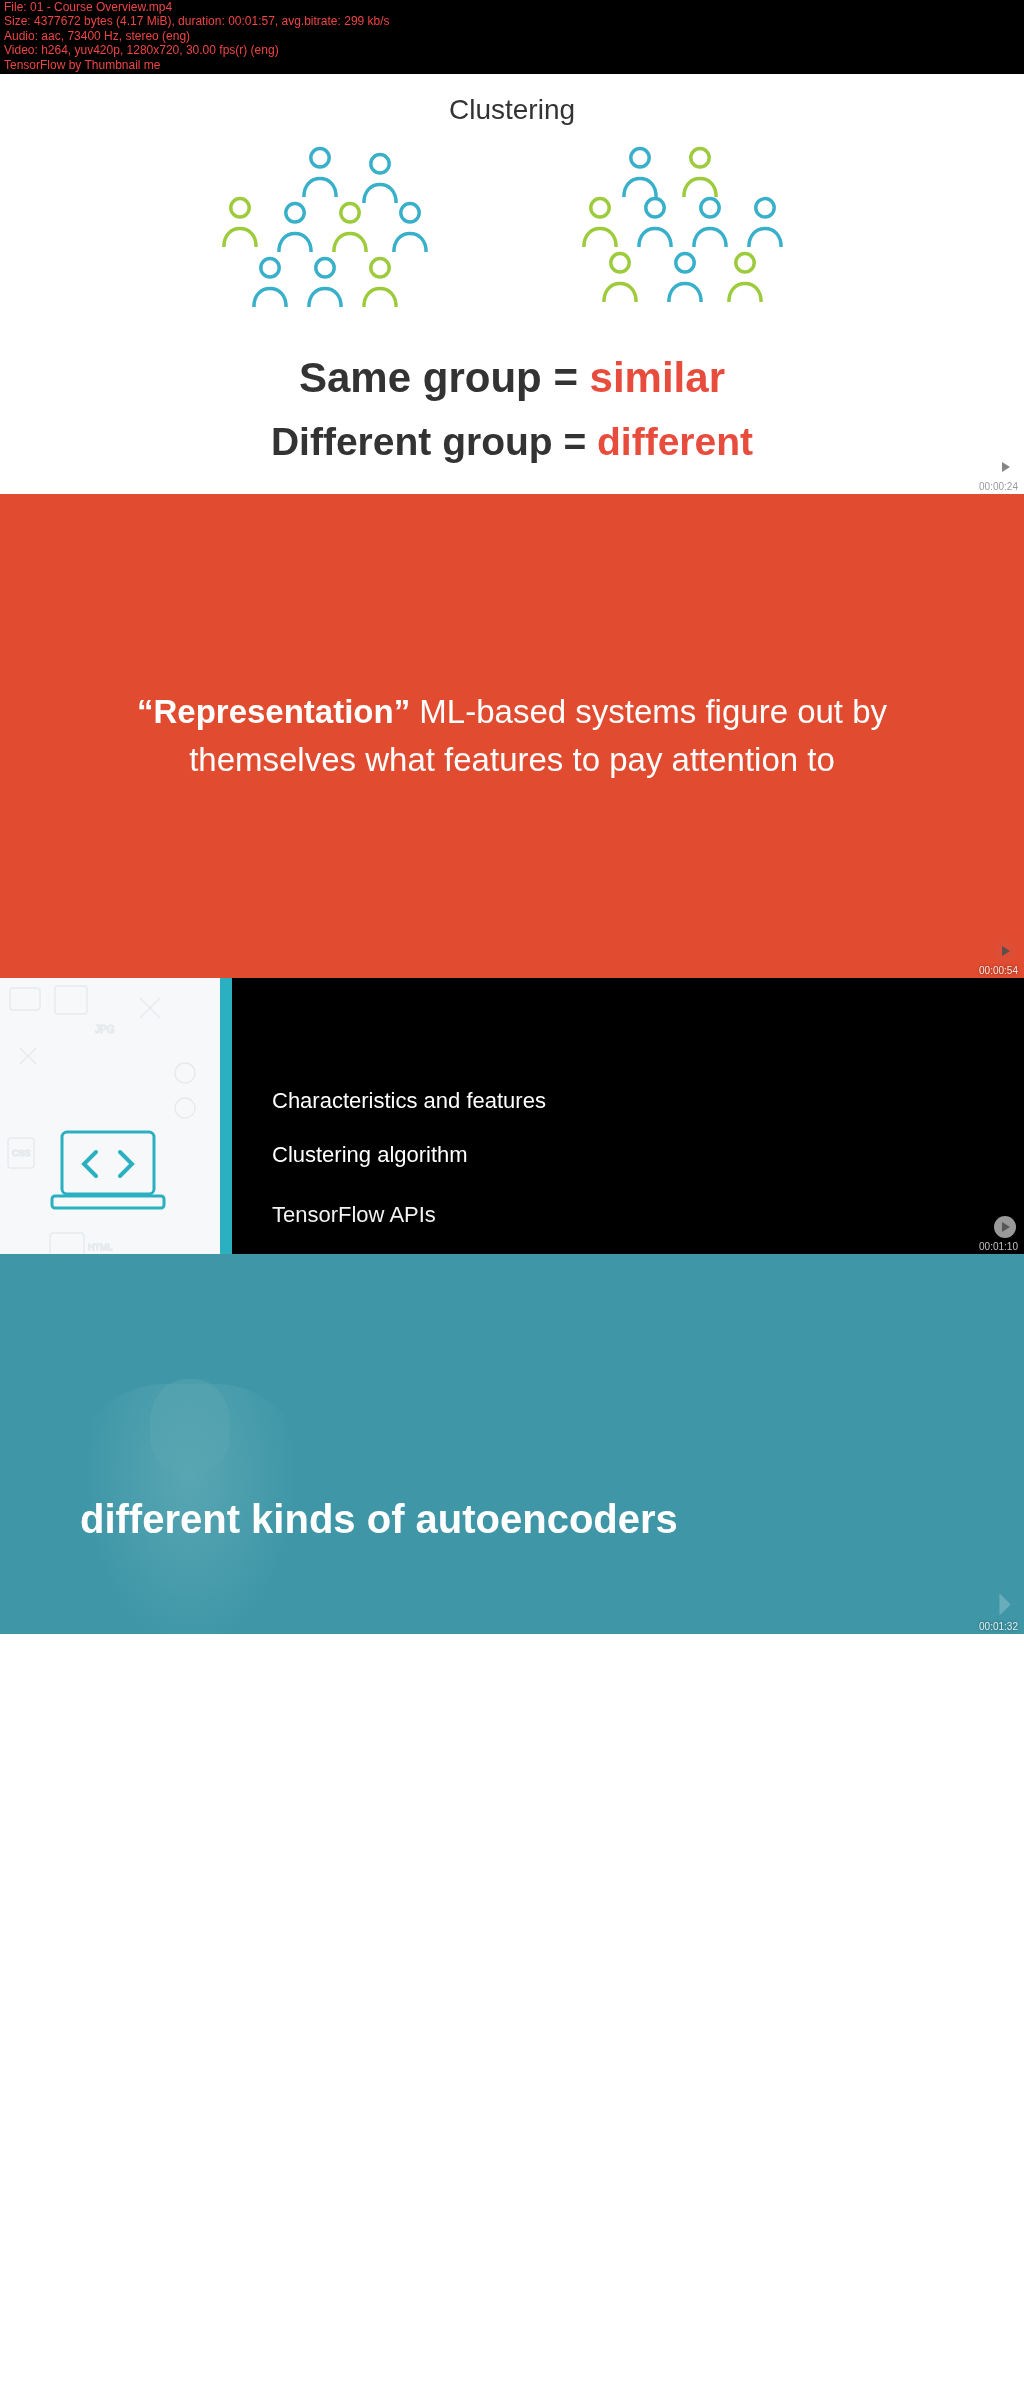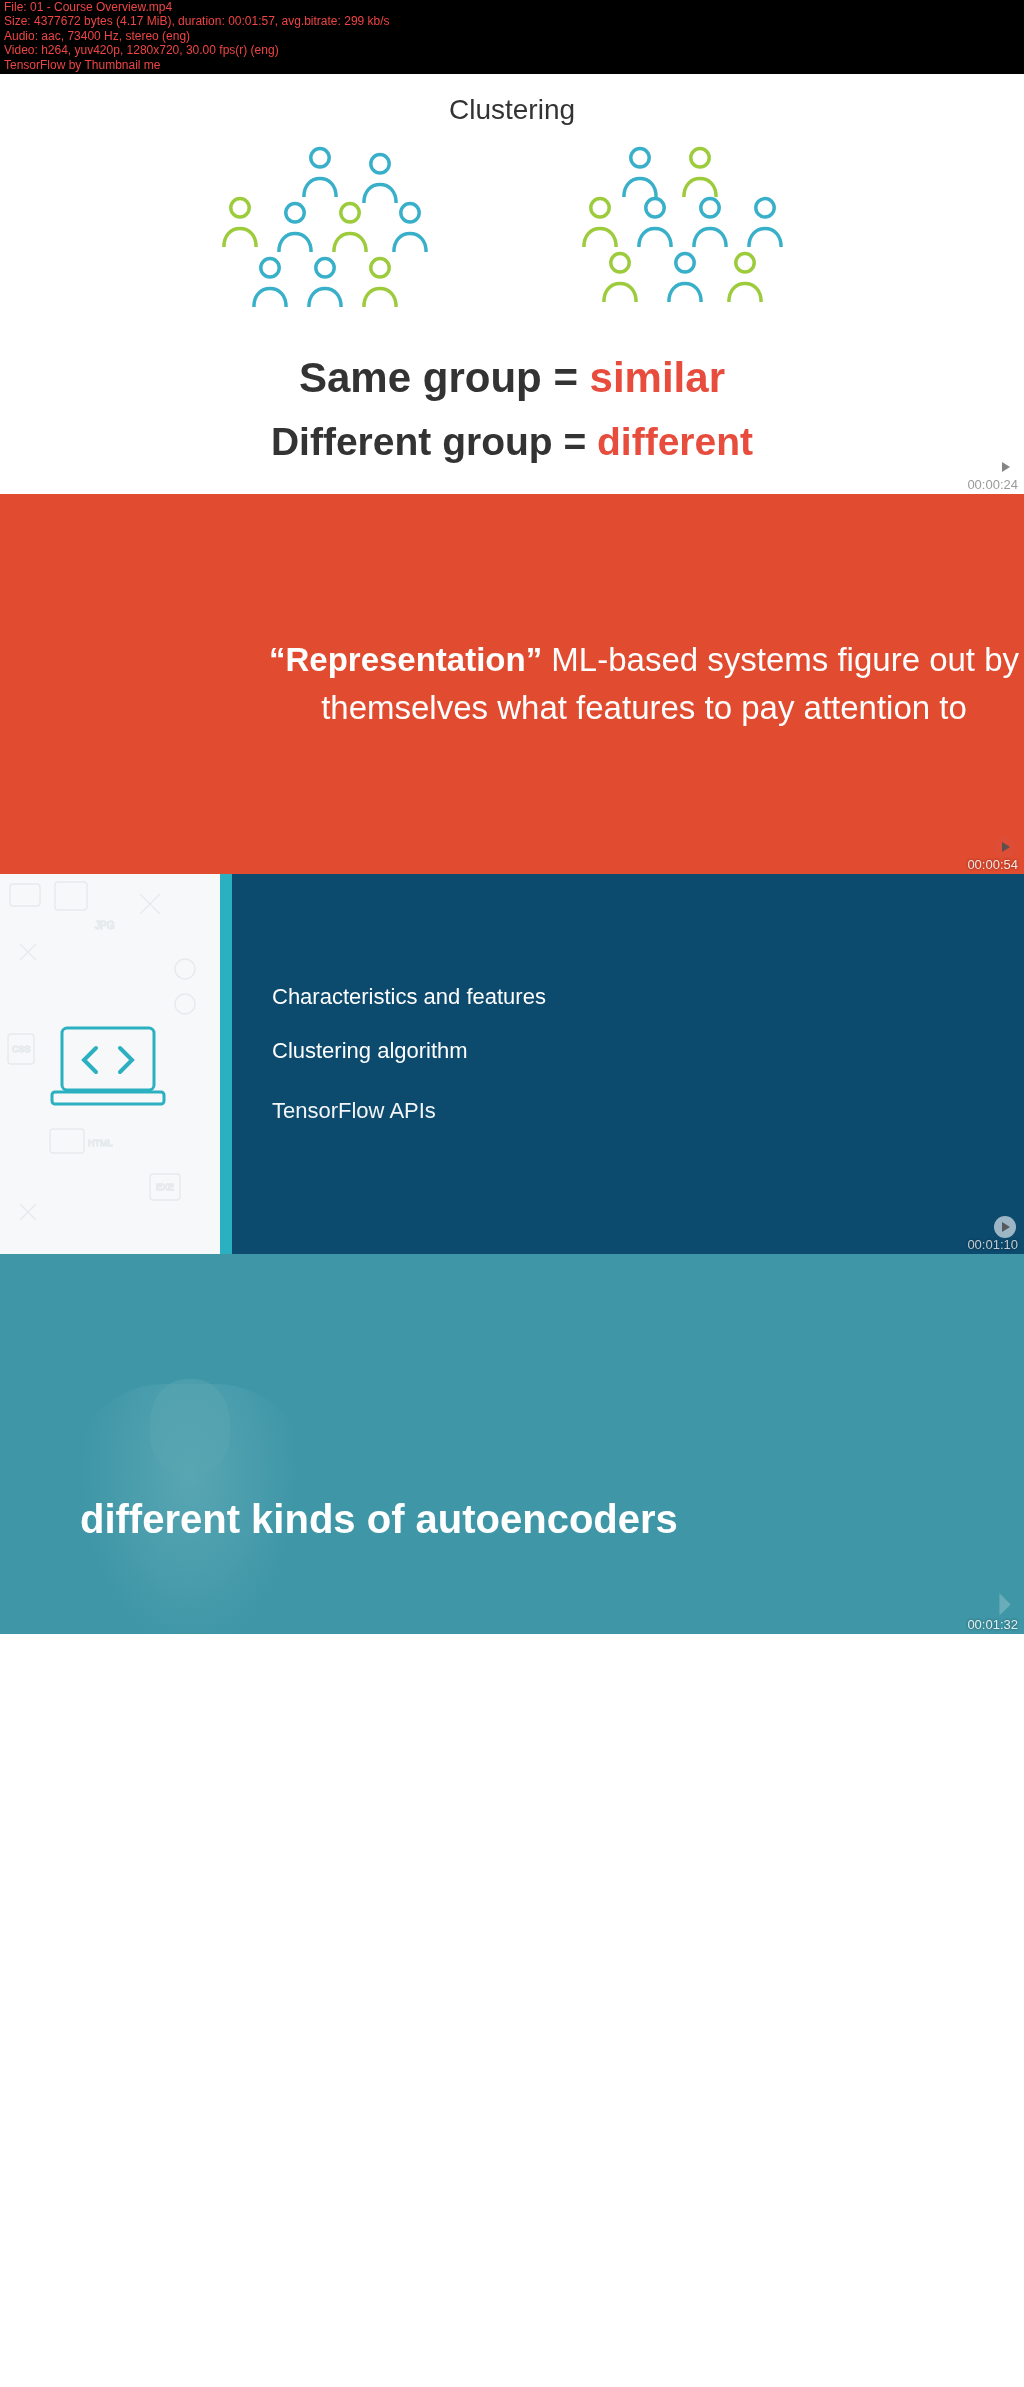--- a/index.html
+++ b/index.html
@@ -15,42 +15,42 @@
   .cluster { position: relative; width: 230px; height: 180px; }
   .person { position: absolute; width: 46px; }
   .person svg { width: 100%; height: auto; display: block; }
   .f1-lines { text-align: center; }
   .f1-l1 { font-size: 42px; font-weight: 700; color: #333; }
   .f1-l1 .accent { color: #e74c3c; }
   .f1-l2 { font-size: 39px; font-weight: 700; color: #333; margin-top: 18px; }
   .f1-l2 .accent { color: #e74c3c; }
 
   
-  .f2 { position: relative; background: #e14b2f; height: 380px; display: flex; align-items: center; justify-content: flex-end; }
+  .f2 { position: relative; background: #e14b2f; height: 484px; display: flex; align-items: center; justify-content: center; }
   .f2-text { color: #fff; font-size: 33px; font-weight: 300; text-align: center; line-height: 1.45; max-width: 760px; }
   .f2-text .bold { font-weight: 600; }
 
   
-  .f3 { position: relative; height: 380px; display: flex; background: #0c4a6e; overflow: hidden; }
+  .f3 { position: relative; height: 276px; display: flex; background: #000000; overflow: hidden; }
   .f3-left { width: 220px; background: #f6f8f9; position: relative; overflow: hidden; }
   .f3-left .pat { position:absolute; inset:0; opacity:0.35; }
   .f3-laptop { position: absolute; left: 48px; top: 150px; }
   .f3-teal { width: 12px; background: #2ab0c0; }
   .f3-right { flex: 1; padding: 110px 0 0 40px; }
   .f3-right .item { color: #fff; font-size: 22px; font-weight: 300; margin-bottom: 28px; }
   .f3-right .item.cut { opacity: 0.95; }
 
   
   .f4 { position: relative; height: 380px; background: #3e96a6; display: flex; align-items: flex-end; padding: 0 0 90px 80px; overflow:hidden; }
   .f4 .photo { position:absolute; left:60px; bottom:-50px; width:260px; height:300px; background: radial-gradient(ellipse at 50% 30%, #6fb3be 0%, #3e96a6 60%); border-radius: 40% 40% 0 0; opacity:0.55; }
   .f4 .head  { position:absolute; left:150px; bottom:160px; width:80px; height:95px; background:#5aa6b1; border-radius:45% 45% 40% 40%; opacity:0.5;}
   .f4-text { position:relative; color:#fff; font-size:40px; font-weight:600; line-height:1.25; }
 
   
-  .ts { position: absolute; right: 6px; bottom: 2px; font-size: 13px; color: #fff; text-shadow: 0 0 3px rgba(0,0,0,0.6); opacity:0.85; }
+  .ts { position: absolute; right: 6px; bottom: 2px; font-size: 10px; color: #fff; text-shadow: 0 0 3px rgba(0,0,0,0.6); opacity:0.85; }
   .ts.dark { color:#e0e0e0; }
   .play { position: absolute; right: 8px; bottom: 16px; width: 22px; height: 22px; border-radius: 50%; background: rgba(255,255,255,0.6); display:flex; align-items:center; justify-content:center; }
   .play.dim { background: rgba(220,80,60,0.5); }
   .play::after { content:""; border-left: 8px solid rgba(80,80,80,0.9); border-top:5px solid transparent; border-bottom:5px solid transparent; margin-left:2px;}
   .f4 .brand { position:absolute; right:14px; bottom:12px; font-size:28px; font-weight:700; color:rgba(255,255,255,0.22); letter-spacing:-1px;}
 
   
   .f1 .ts { color:#888; text-shadow:none; }
   .f1 .play::after{ border-left-color: rgba(120,120,120,0.9); }
 </style>

